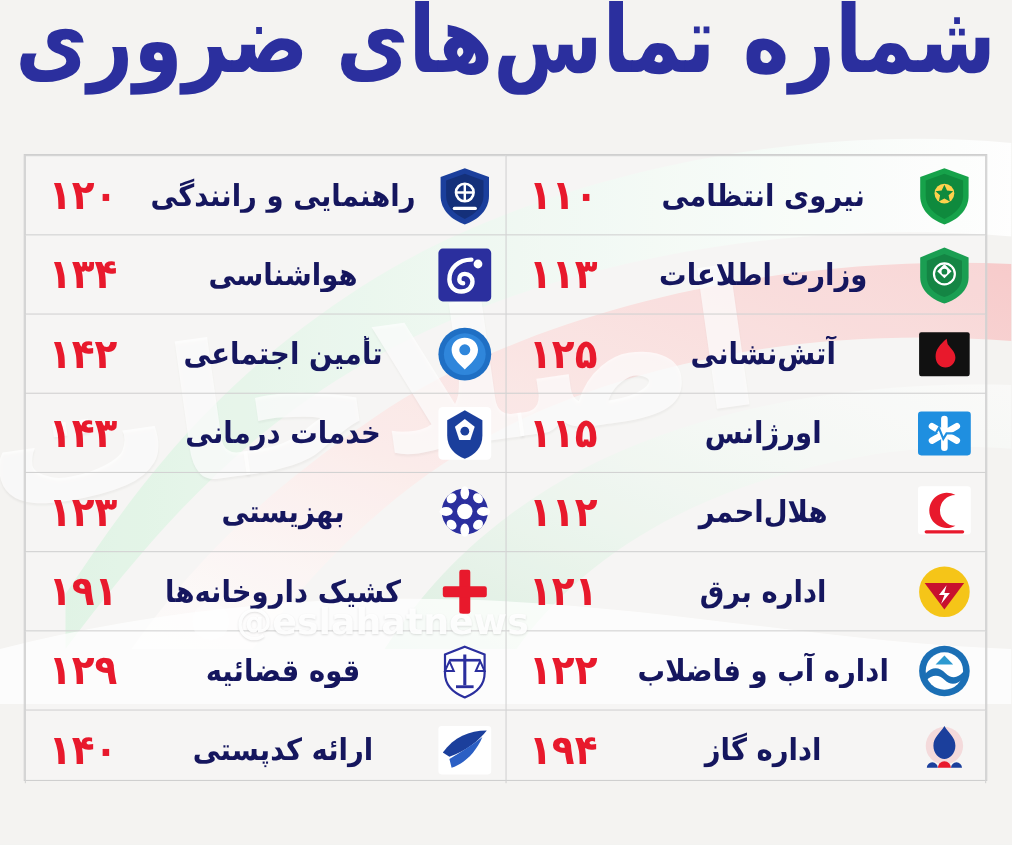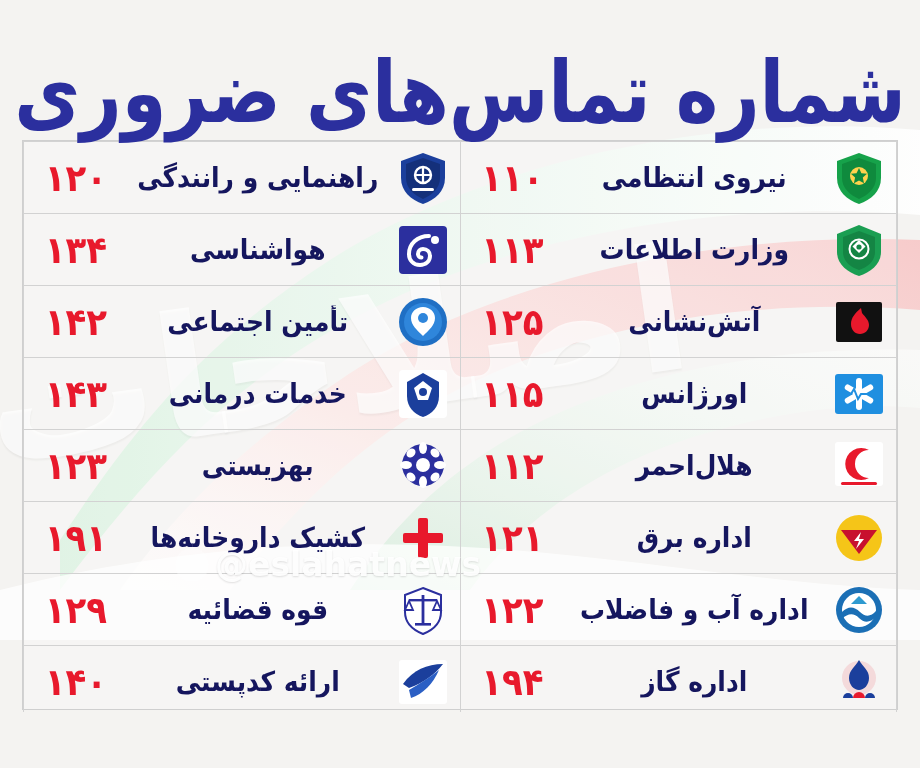--- a/index.html
+++ b/index.html
@@ -33,21 +33,21 @@
     pointer-events: none;
     z-index: 0;
   }
 
   
   .title-bar {
     position: relative;
     height: 128px;
     z-index: 3;
     display: flex;
-    align-items: flex-end;
+    align-items: flex-start;
     justify-content: center;
   }
   .title-text {
     font-family: "DejaVu Sans", "Liberation Sans", sans-serif;
     font-size: 72px;
     font-weight: bold;
     color: #2b2f9e;
     letter-spacing: -1px;
     direction: rtl;
     line-height: 1.0;

